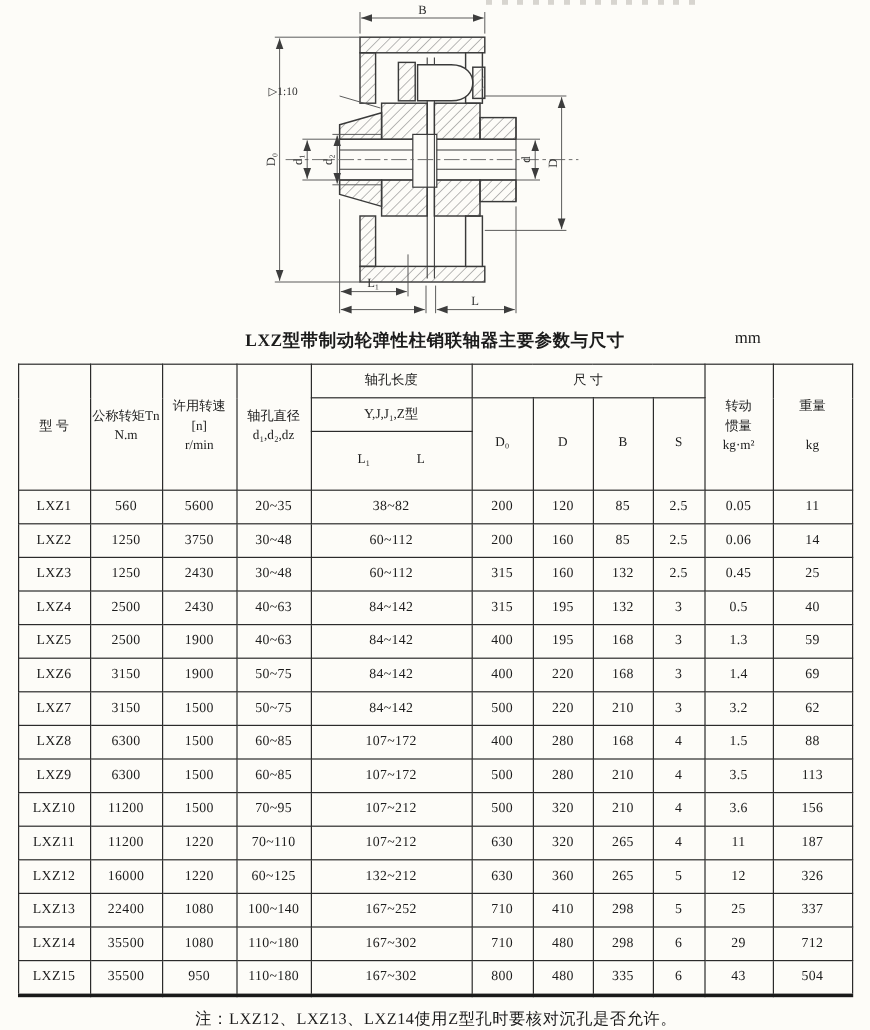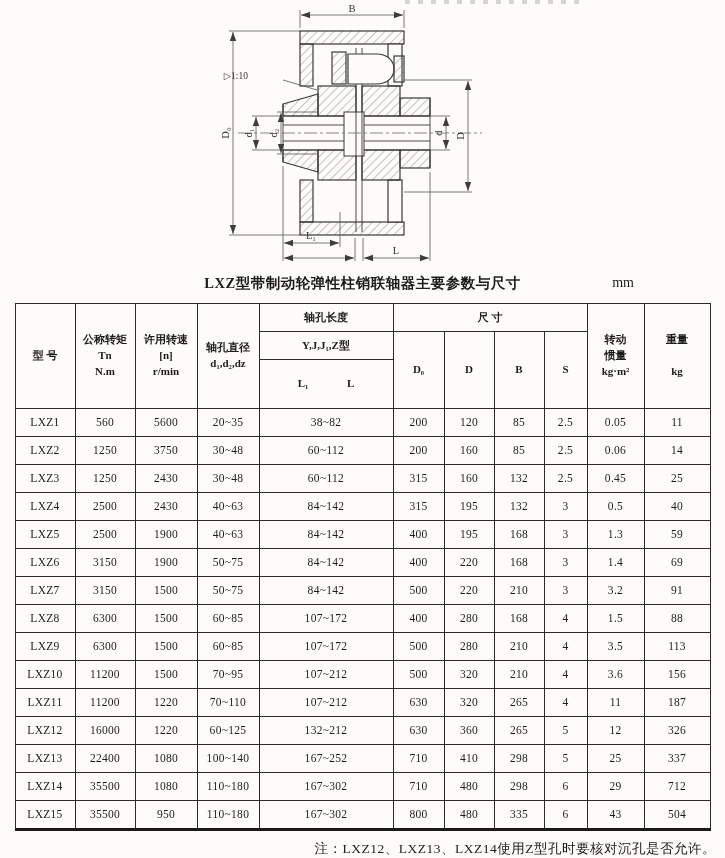--- a/index.html
+++ b/index.html
@@ -37,27 +37,27 @@
   }
   table.spec th, table.spec td{
     border:1px solid #2b2b2b;
     font-weight:normal;
     text-align:center;vertical-align:middle;
     font-size:11px;
     padding:0 1px;
     white-space:pre-line;
     line-height:1.45;
   }
-  table.spec thead th{height:27px;font-weight:bold;}
+  table.spec thead th{height:27px;}
   table.spec tbody td{height:27px;font-size:11.5px;letter-spacing:.3px;}
   .len-sub{display:flex;justify-content:space-around;padding:0 18px;}
   .note{
     width:705px;margin:9px auto 0;
     font-size:13.5px;letter-spacing:.5px;
-    text-align:right;padding-left:2px;
+    text-align:center;padding-left:2px;
   }
 </style>
 </head>
 <body>
 
 <div class="page">
 
   <div class="clipped-top"></div>
 
   <svg class="drawing" width="725" height="270" viewBox="0 0 725 270">
@@ -305,21 +305,21 @@
           <td>LXZ7</td>
           <td>3150</td>
           <td>1500</td>
           <td>50~75</td>
           <td>84~142</td>
           <td>500</td>
           <td>220</td>
           <td>210</td>
           <td>3</td>
           <td>3.2</td>
-          <td>91</td>
+          <td>62</td>
         </tr>
         <tr>
           <td>LXZ8</td>
           <td>6300</td>
           <td>1500</td>
           <td>60~85</td>
           <td>107~172</td>
           <td>400</td>
           <td>280</td>
           <td>168</td>

